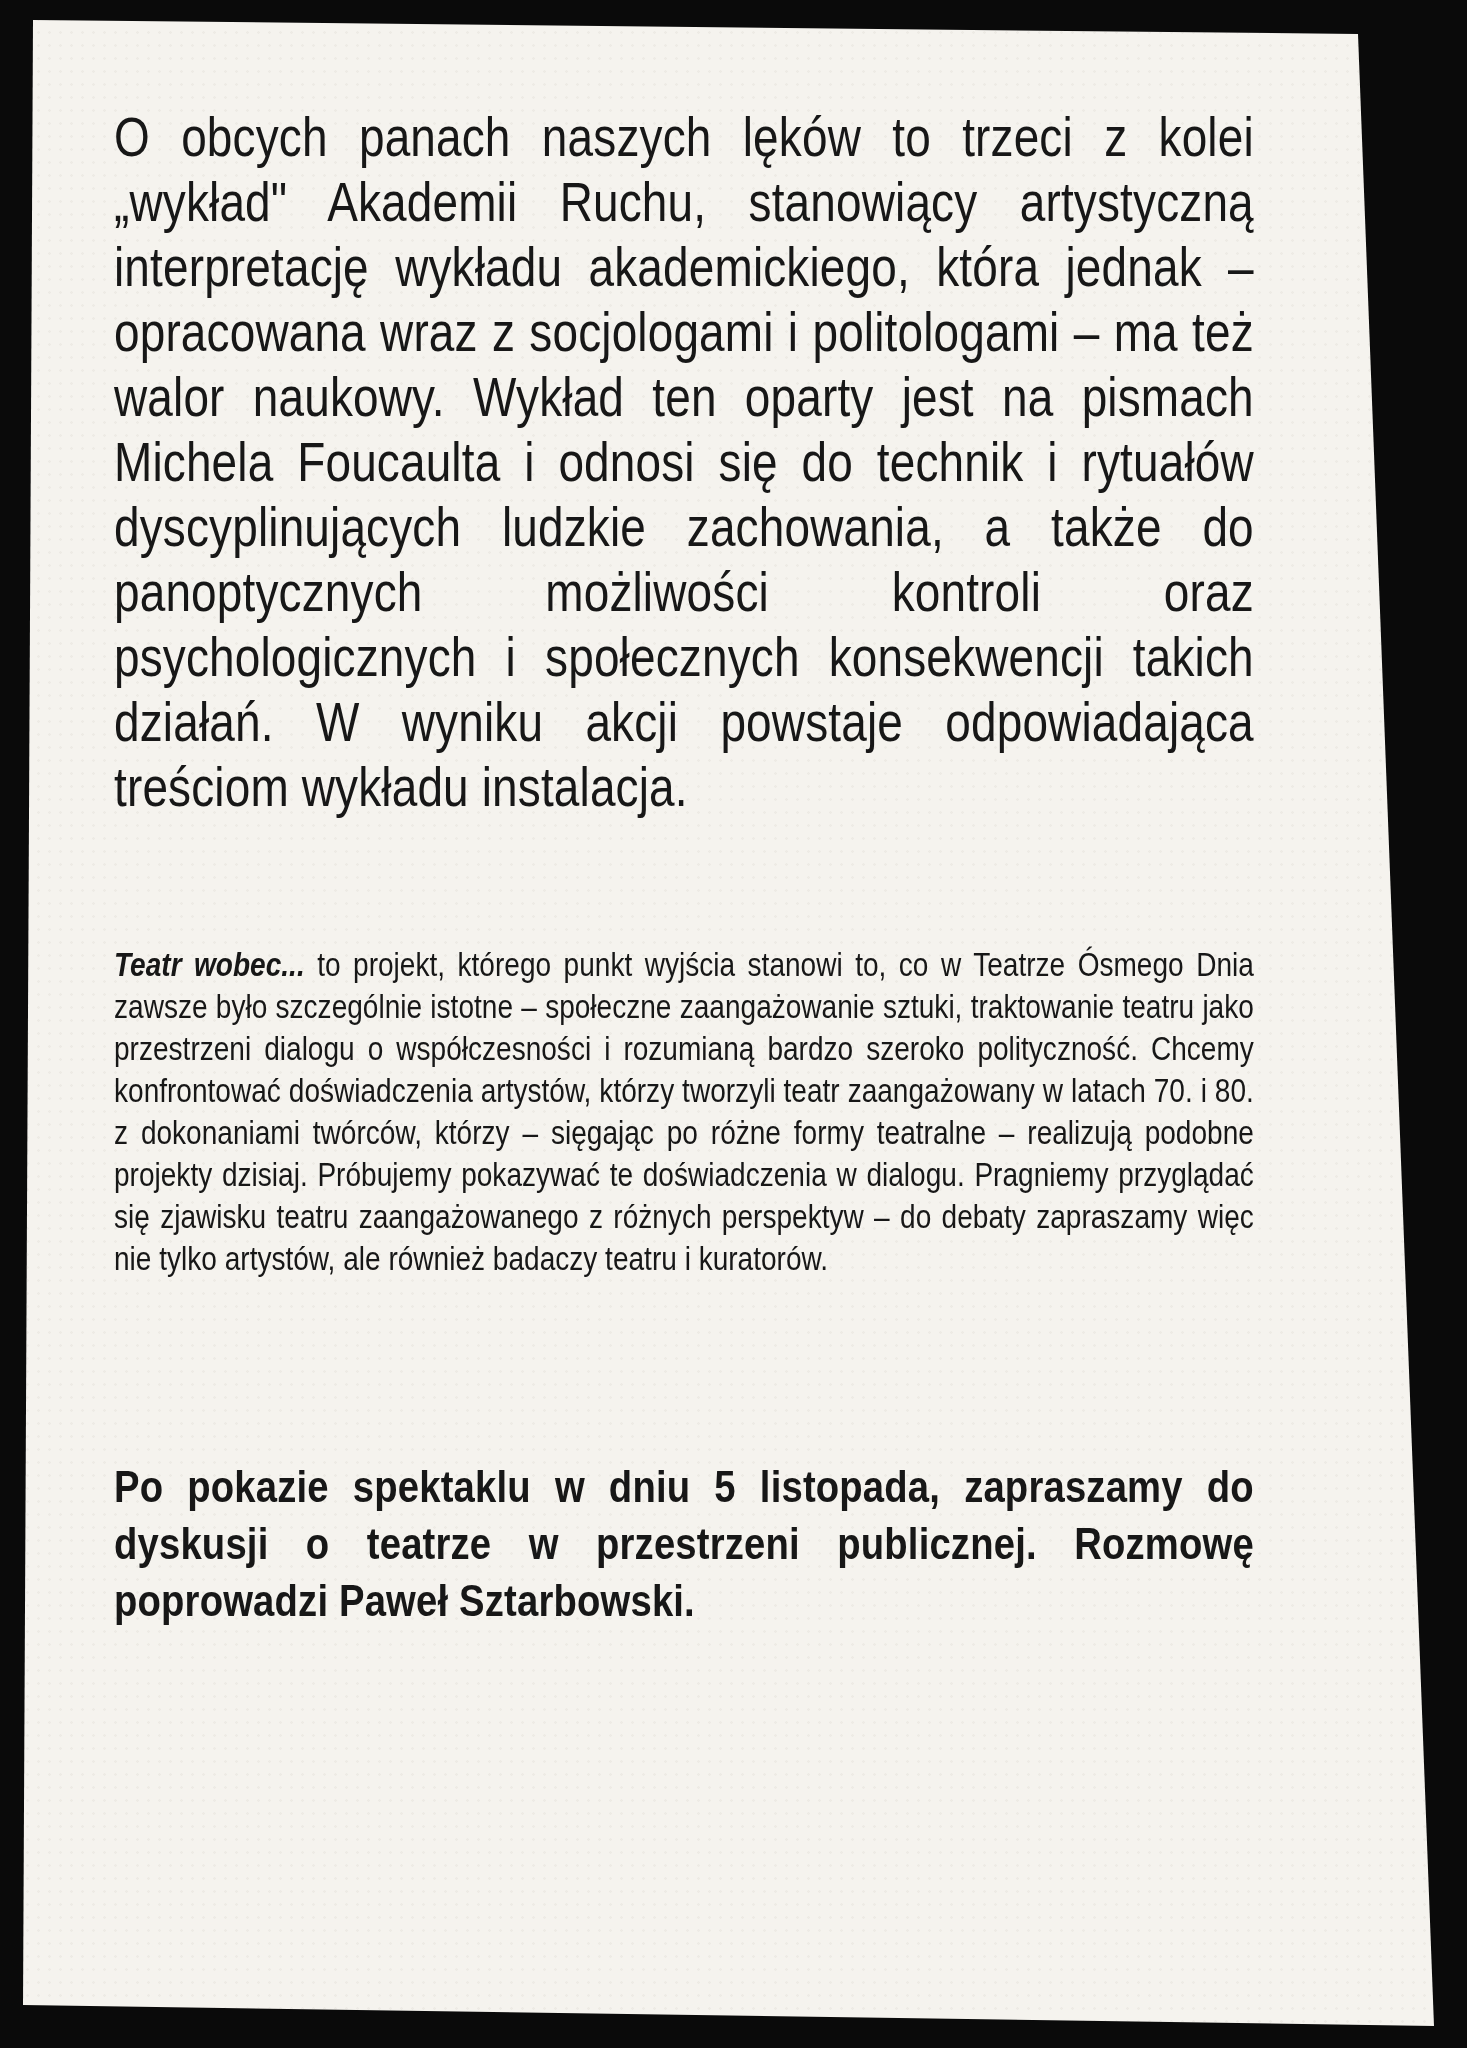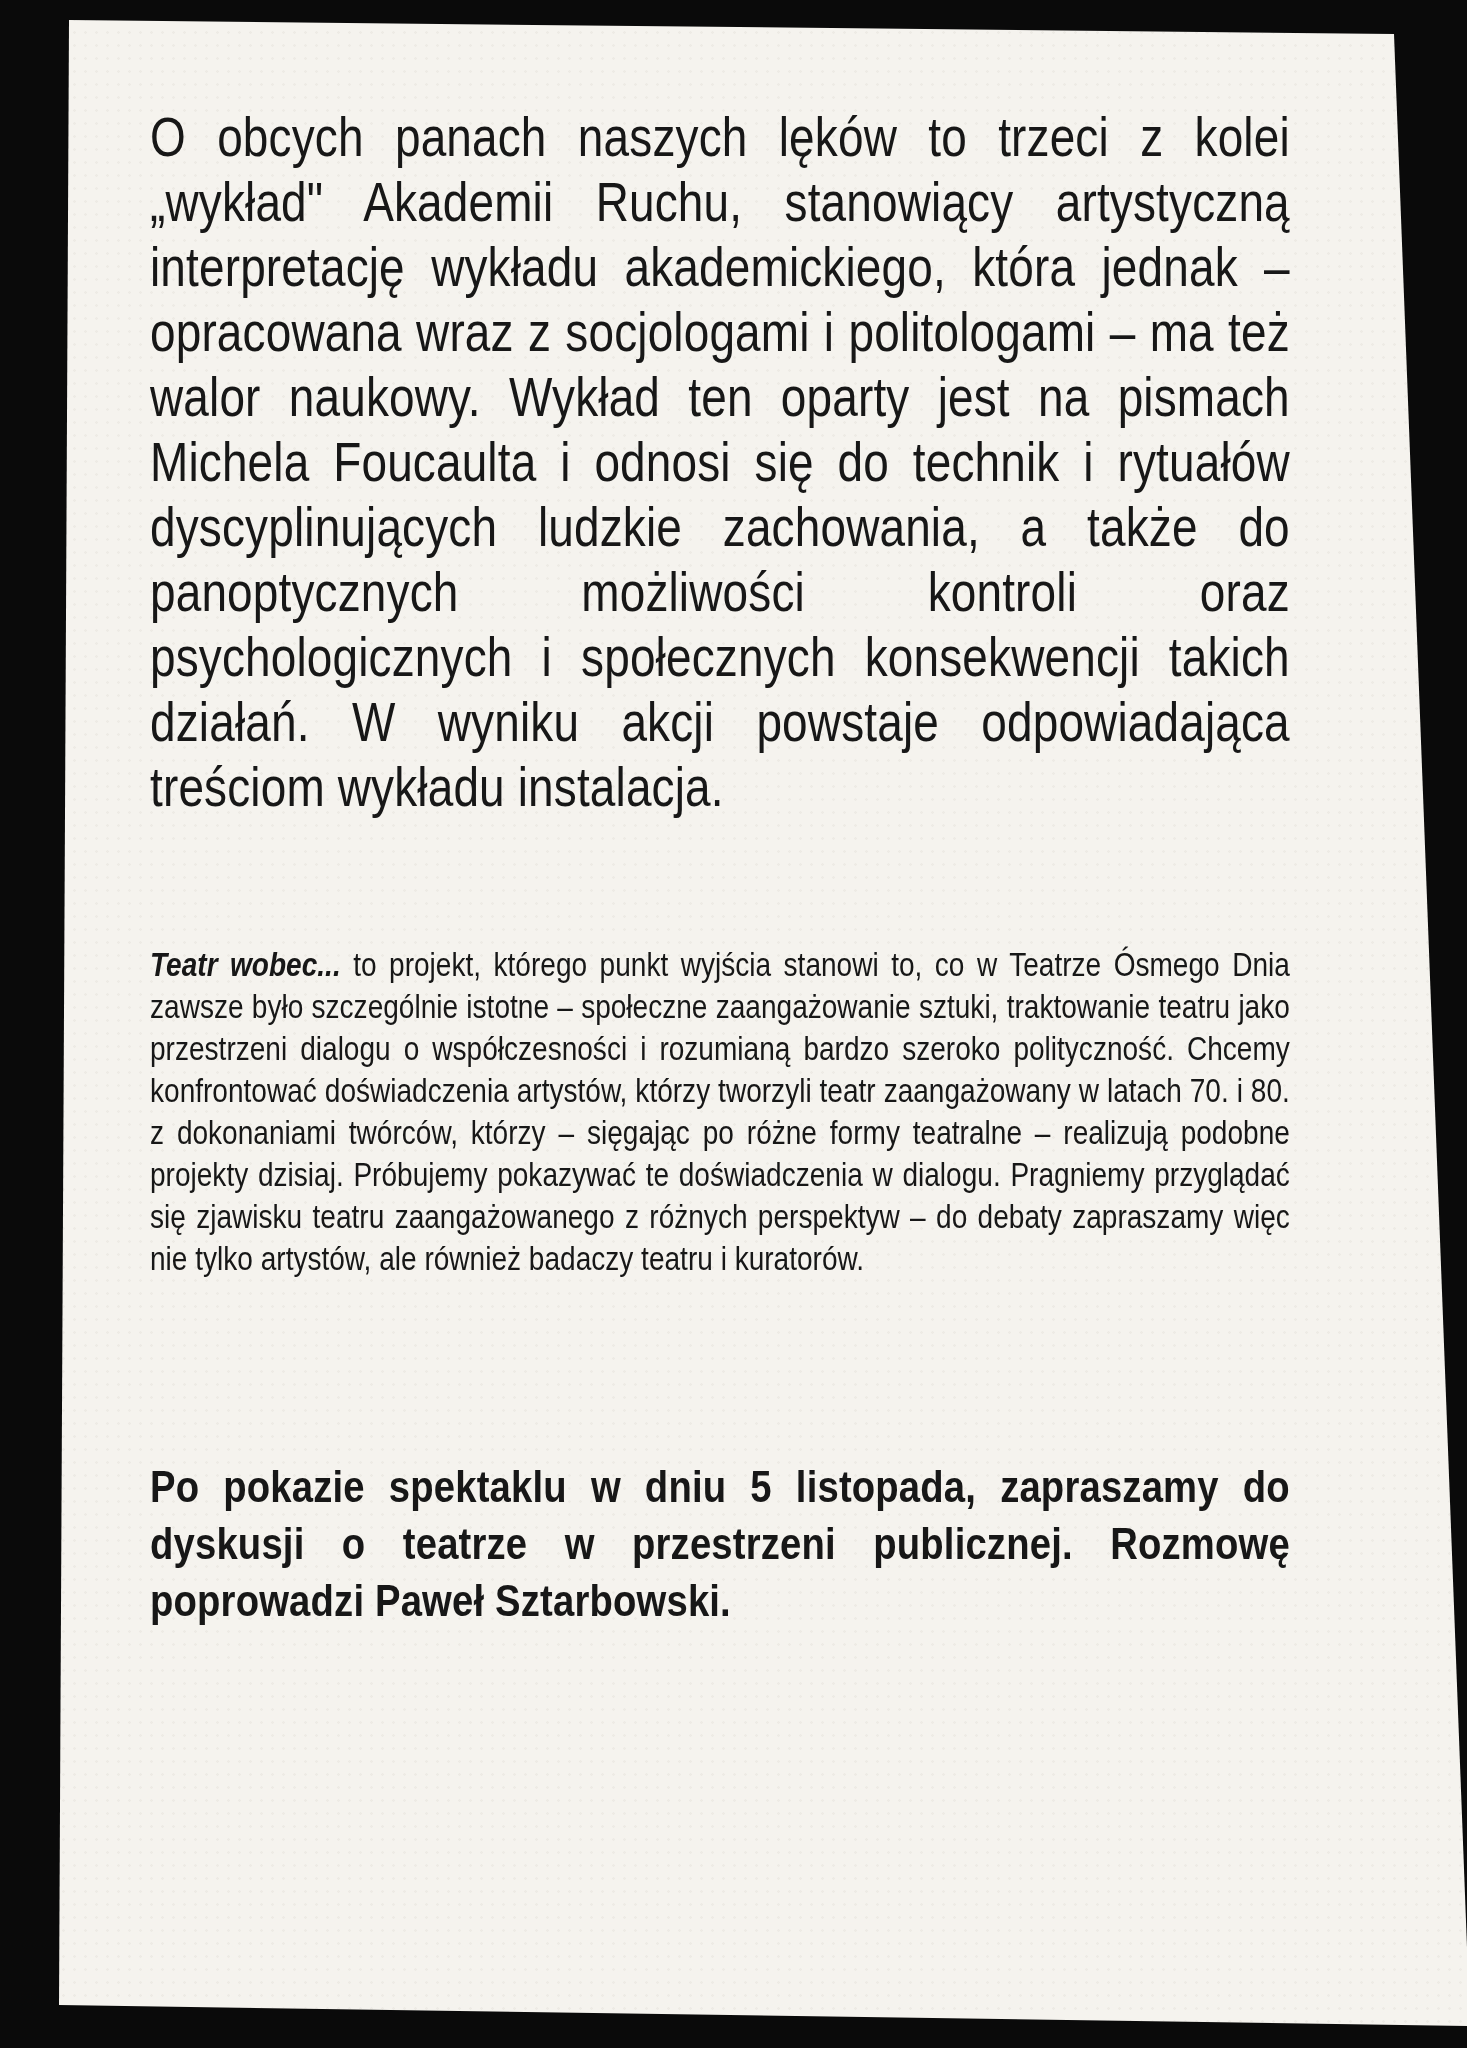--- a/index.html
+++ b/index.html
@@ -21,21 +21,20 @@
     background: #0a0a0a;
   }
   
   .paper {
     position: absolute;
     inset: 0;
     background-color: #f5f3ee;
     background-image: radial-gradient(rgba(95, 88, 70, 0.055) 1px, transparent 1.4px);
     background-size: 11px 13px;
     clip-path: polygon(33px 20px, 1358px 34px, 1434px 2026px, 23px 2005px);
-    margin-left: 36px;
   }
   .paper p {
     margin: 0;
     position: absolute;
     color: #171717;
     text-align: justify;
     transform-origin: left top;
   }
   
   .para-intro {

